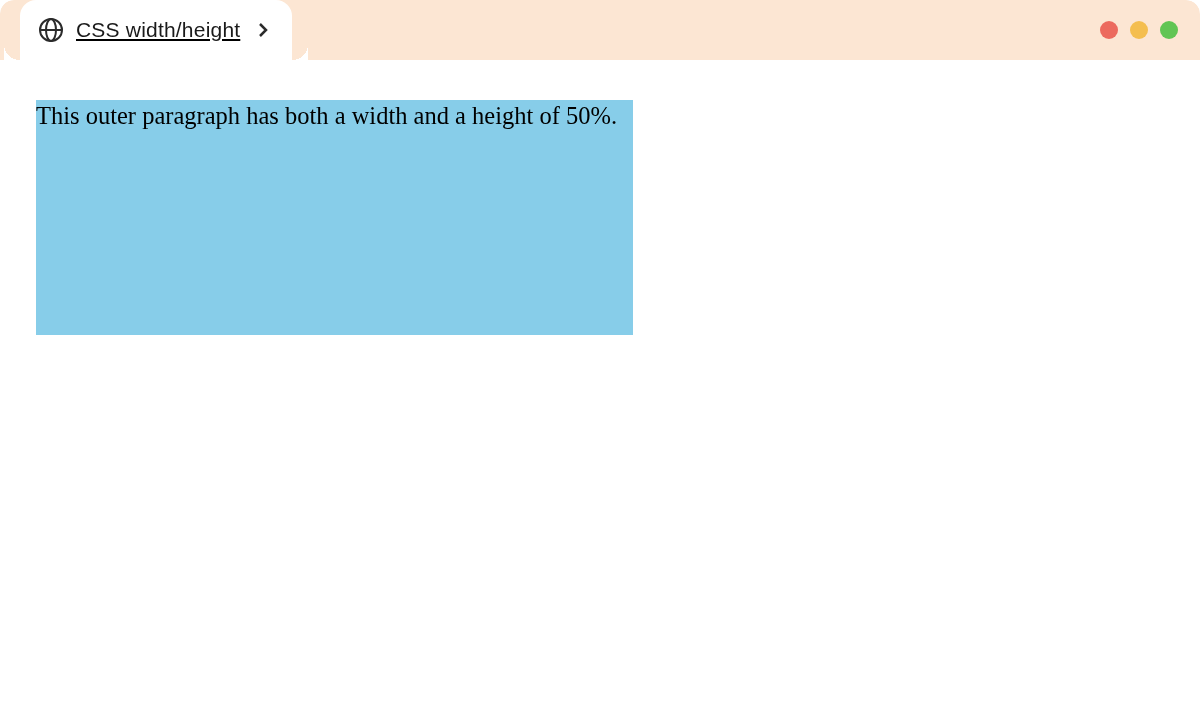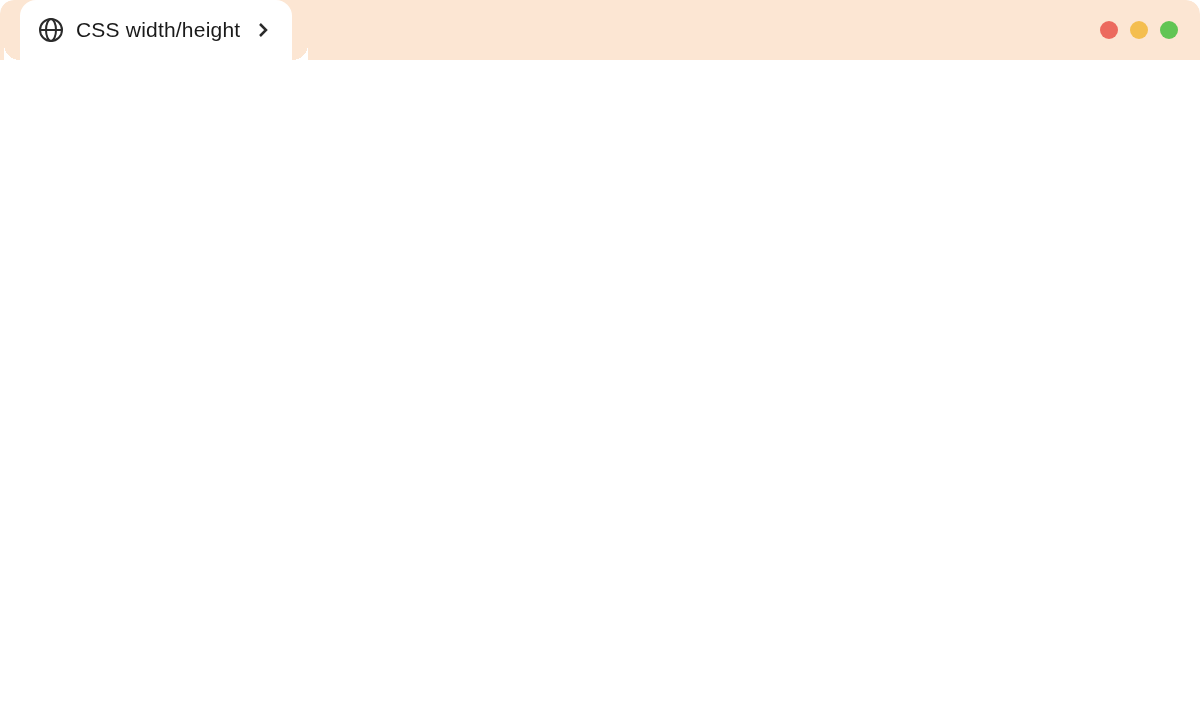--- a/index.html
+++ b/index.html
@@ -18,20 +18,21 @@
     }
 
     
     .titlebar {
       height: 60px;
       background: #fce6d3;
       display: flex;
       align-items: flex-end;
       position: relative;
       border-radius: 14px 14px 0 0;
+      text-decoration: underline;
     }
 
     .tab {
       background: #ffffff;
       margin-left: 20px;
       height: 60px;
       display: flex;
       align-items: center;
       padding: 0 22px 0 18px;
       border-top-left-radius: 16px;
@@ -173,16 +174,17 @@
   <div class="window-controls">
     <div class="window-dot dot-red"></div>
     <div class="window-dot dot-yellow"></div>
     <div class="window-dot dot-green"></div>
   </div>
 </div>
 
 <div class="page">
   <div class="demo-area">
 
+    <p class="outer-para">This outer paragraph has both a width and a height of 50%.</p>
 
 
   </div>
 </div>
 
 </body></html>

